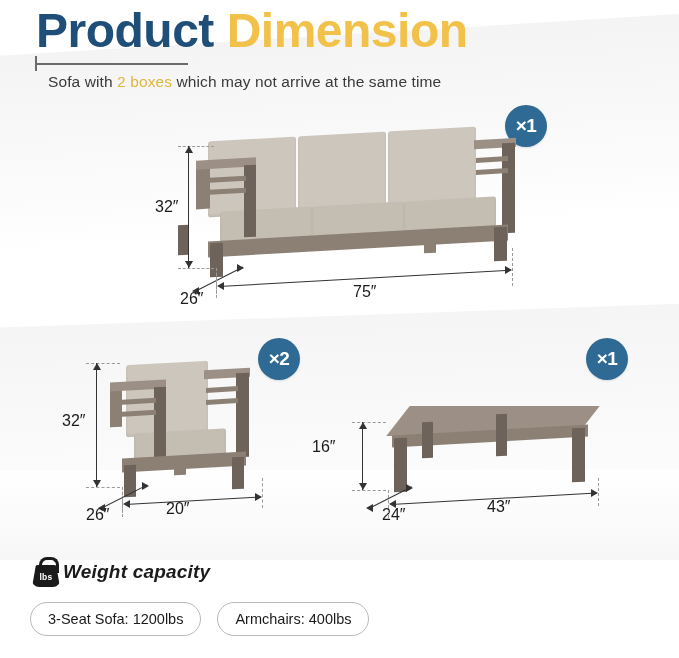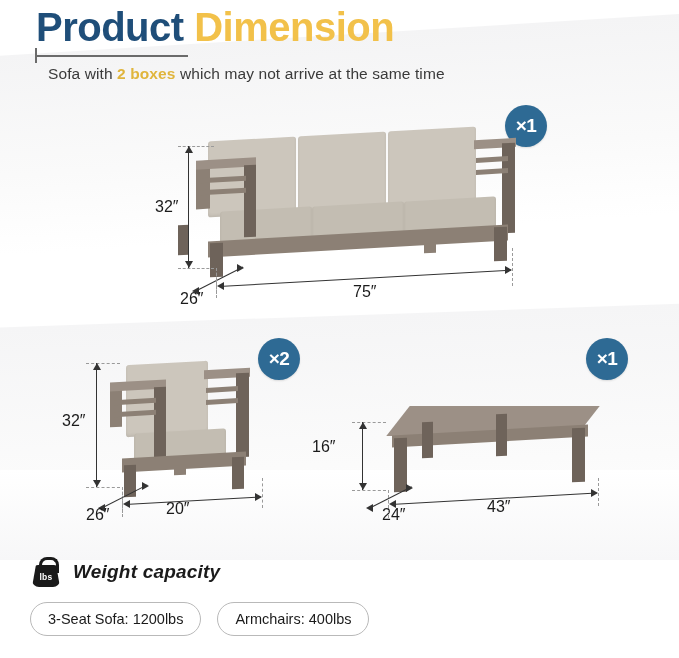--- a/index.html
+++ b/index.html
@@ -19,28 +19,28 @@
     background:linear-gradient(180deg,#f5f5f6 0%,#fbfbfb 65%,#ffffff 100%);
     transform:rotate(-2deg); transform-origin:left center; pointer-events:none;
   }
   .bg-floor{
     position:absolute; left:0; top:470px; width:100%; height:90px;
     background:linear-gradient(180deg,#ffffff 0%,#f7f7f8 100%); pointer-events:none;
   }
 
   
   .header{ position:absolute; left:36px; top:6px; width:620px; }
-  .title{ font-size:40px; font-weight:bold; letter-spacing:-0.5px; line-height:1.05; margin:0; }
+  .title{ font-size:48px; font-weight:bold; letter-spacing:-0.5px; line-height:1.05; margin:0; }
   .title .t1{ color:#1F4E79; }
   .title .t2{ color:#F2C14A; }
   .rule-wrap{ position:relative; height:14px; margin-left:-12px; }
   .rule{ position:absolute; left:12px; top:7px; width:152px; height:1.6px; background:#6b6b6b; }
   .tick{ position:absolute; left:11px; top:0px; width:1.6px; height:15px; background:#6b6b6b; }
   .subtitle{ font-size:15.5px; color:#3a3a3a; margin:3px 0 0 12px; letter-spacing:0.1px; }
-  .subtitle b{ color:#E0B53C; font-weight:bold; }
+  .subtitle b{ color:#E0B53C; font-weight:normal; }
 
   
   .badge{
     position:absolute; width:42px; height:42px; border-radius:50%;
     background:#2E6A94; color:#ffffff; font-size:19px; font-weight:bold;
     display:flex; align-items:center; justify-content:center; letter-spacing:-0.5px;
     box-shadow:0 1px 2px rgba(0,0,0,0.12);
   }
 
   
@@ -60,21 +60,21 @@
   .ext-v{ position:absolute; border-left:1px dashed #9a9a9a; }
   .arrow{ position:absolute; width:0; height:0; }
   .ar-up{ border-left:4px solid transparent; border-right:4px solid transparent; border-bottom:7px solid #333; }
   .ar-down{ border-left:4px solid transparent; border-right:4px solid transparent; border-top:7px solid #333; }
   .ar-left{ border-top:4px solid transparent; border-bottom:4px solid transparent; border-right:7px solid #333; }
   .ar-right{ border-top:4px solid transparent; border-bottom:4px solid transparent; border-left:7px solid #333; }
   .dlabel{ position:absolute; font-size:16px; color:#1b1b1b; white-space:nowrap; font-family:"Liberation Sans", sans-serif; }
 
   
   .wc{ position:absolute; left:30px; top:556px; width:620px; }
-  .wc-head{ display:flex; align-items:center; gap:11px; }
+  .wc-head{ display:flex; align-items:center; gap:1px; }
   .lbs-icon{ position:relative; width:32px; height:32px; flex:0 0 auto; }
   .lbs-body{
     position:absolute; left:2px; top:9px; width:28px; height:22px;
     background:#1a1a1a; border-radius:6px 6px 7px 7px;
     clip-path:polygon(14% 0%, 86% 0%, 100% 100%, 0% 100%);
   }
   .lbs-handle{
     position:absolute; left:9px; top:1px; width:14px; height:13px;
     border:3.4px solid #1a1a1a; border-bottom:none;
     border-radius:8px 8px 0 0;

